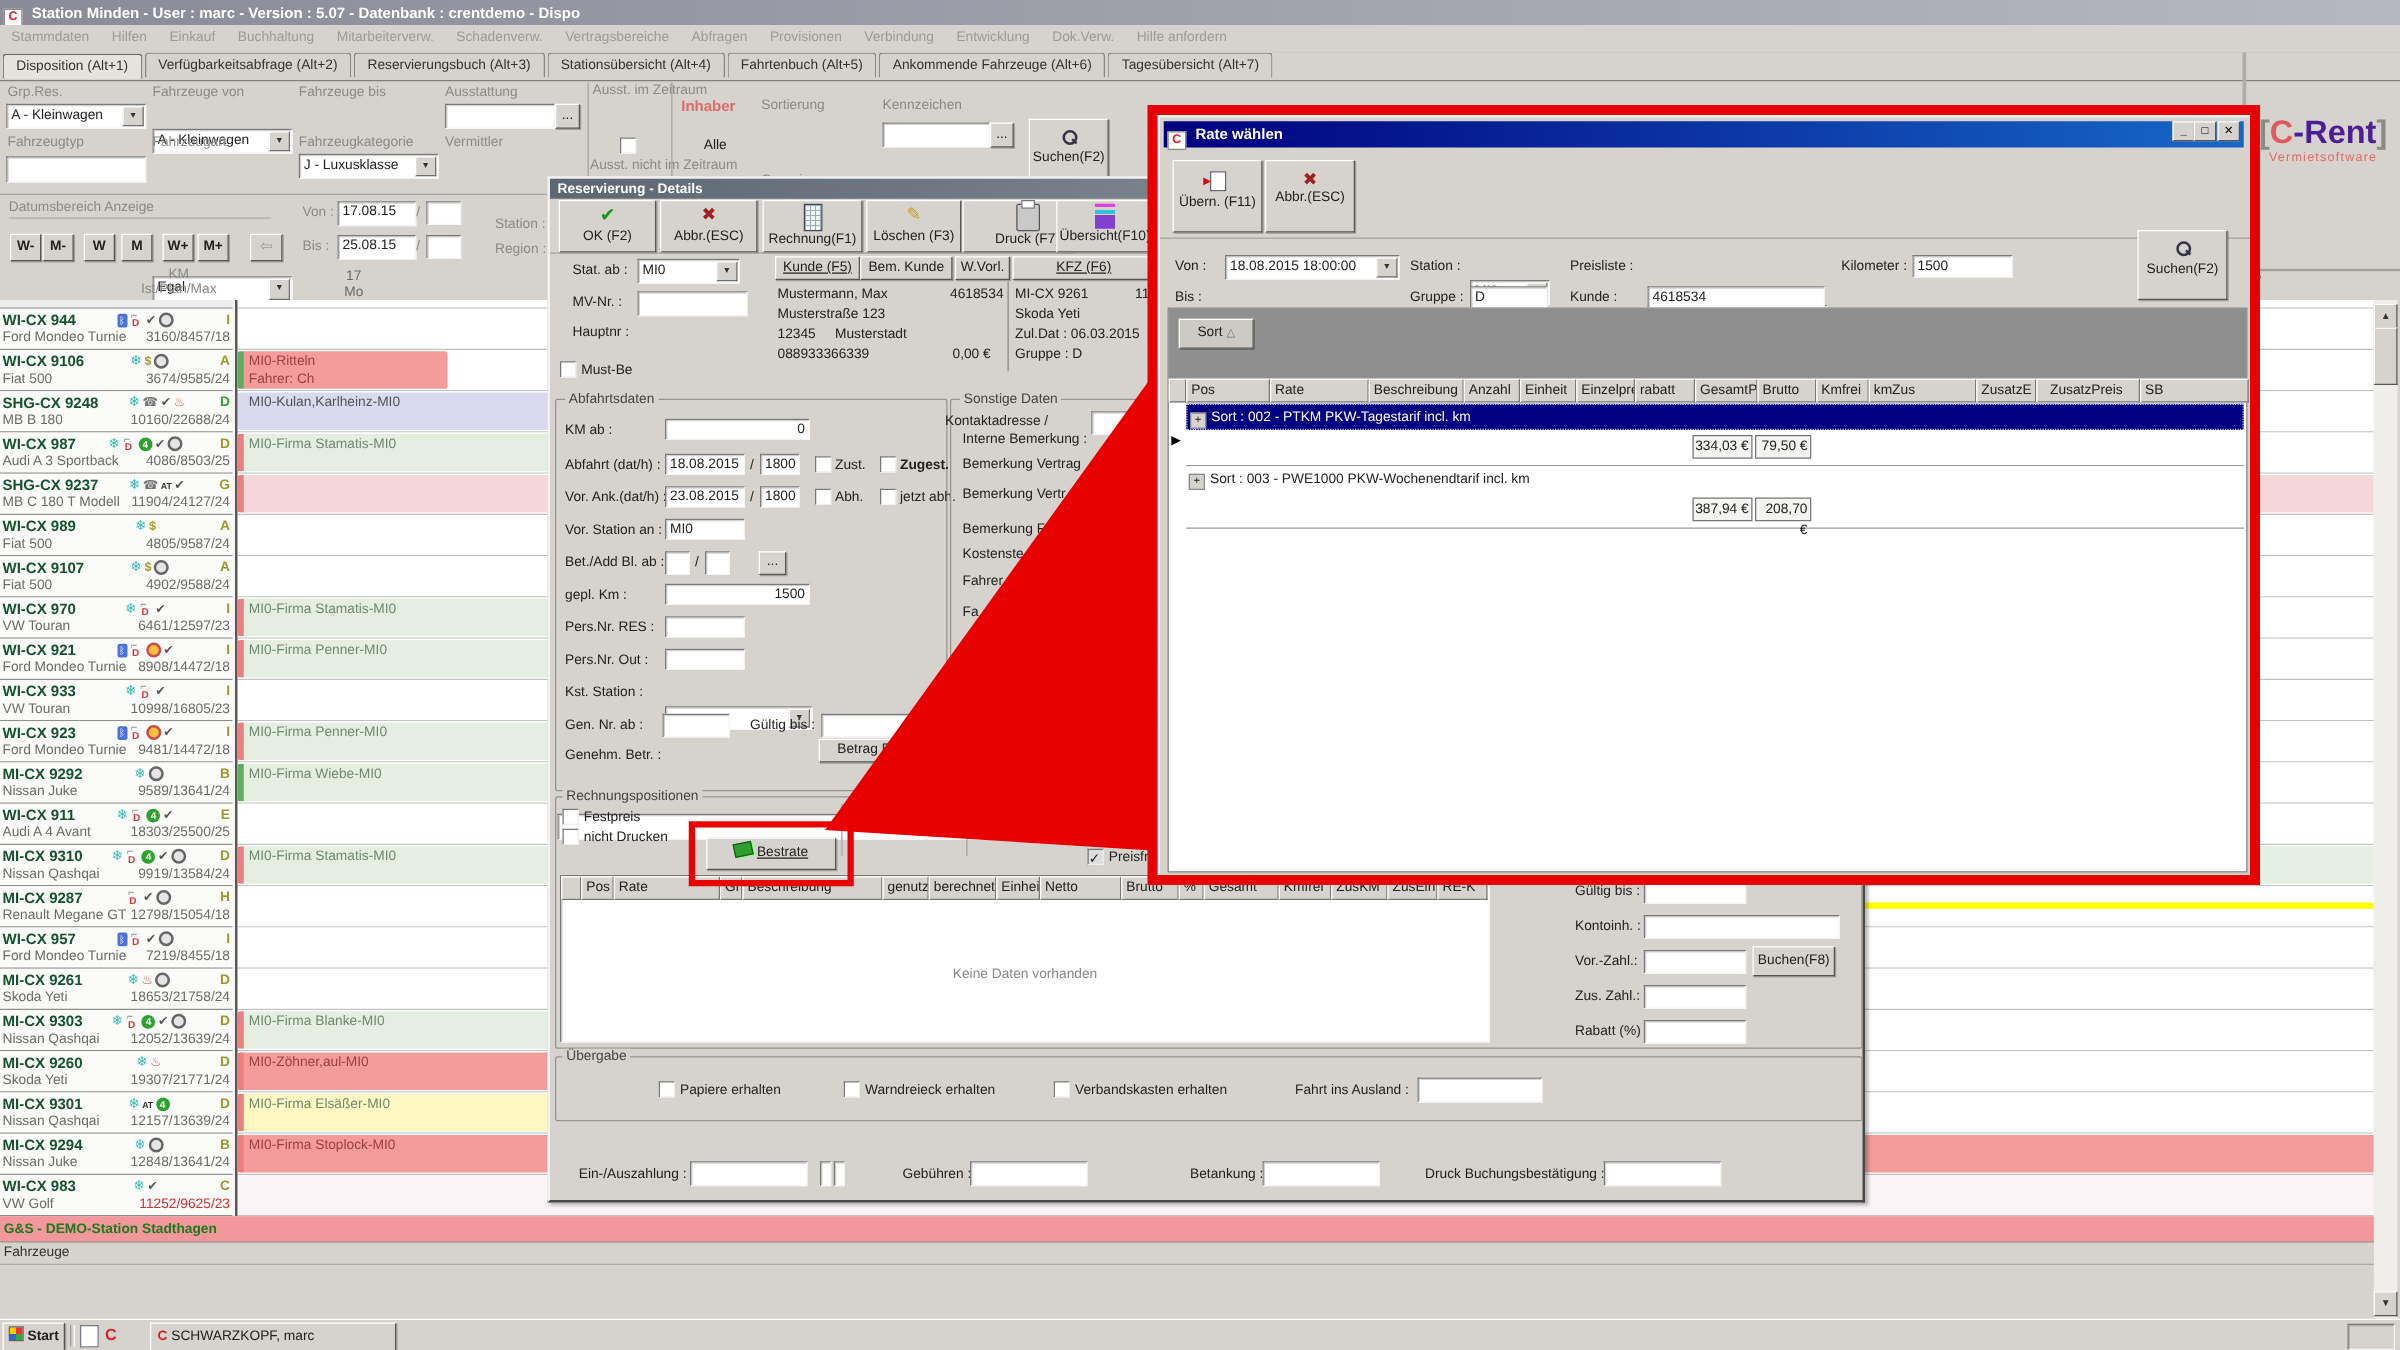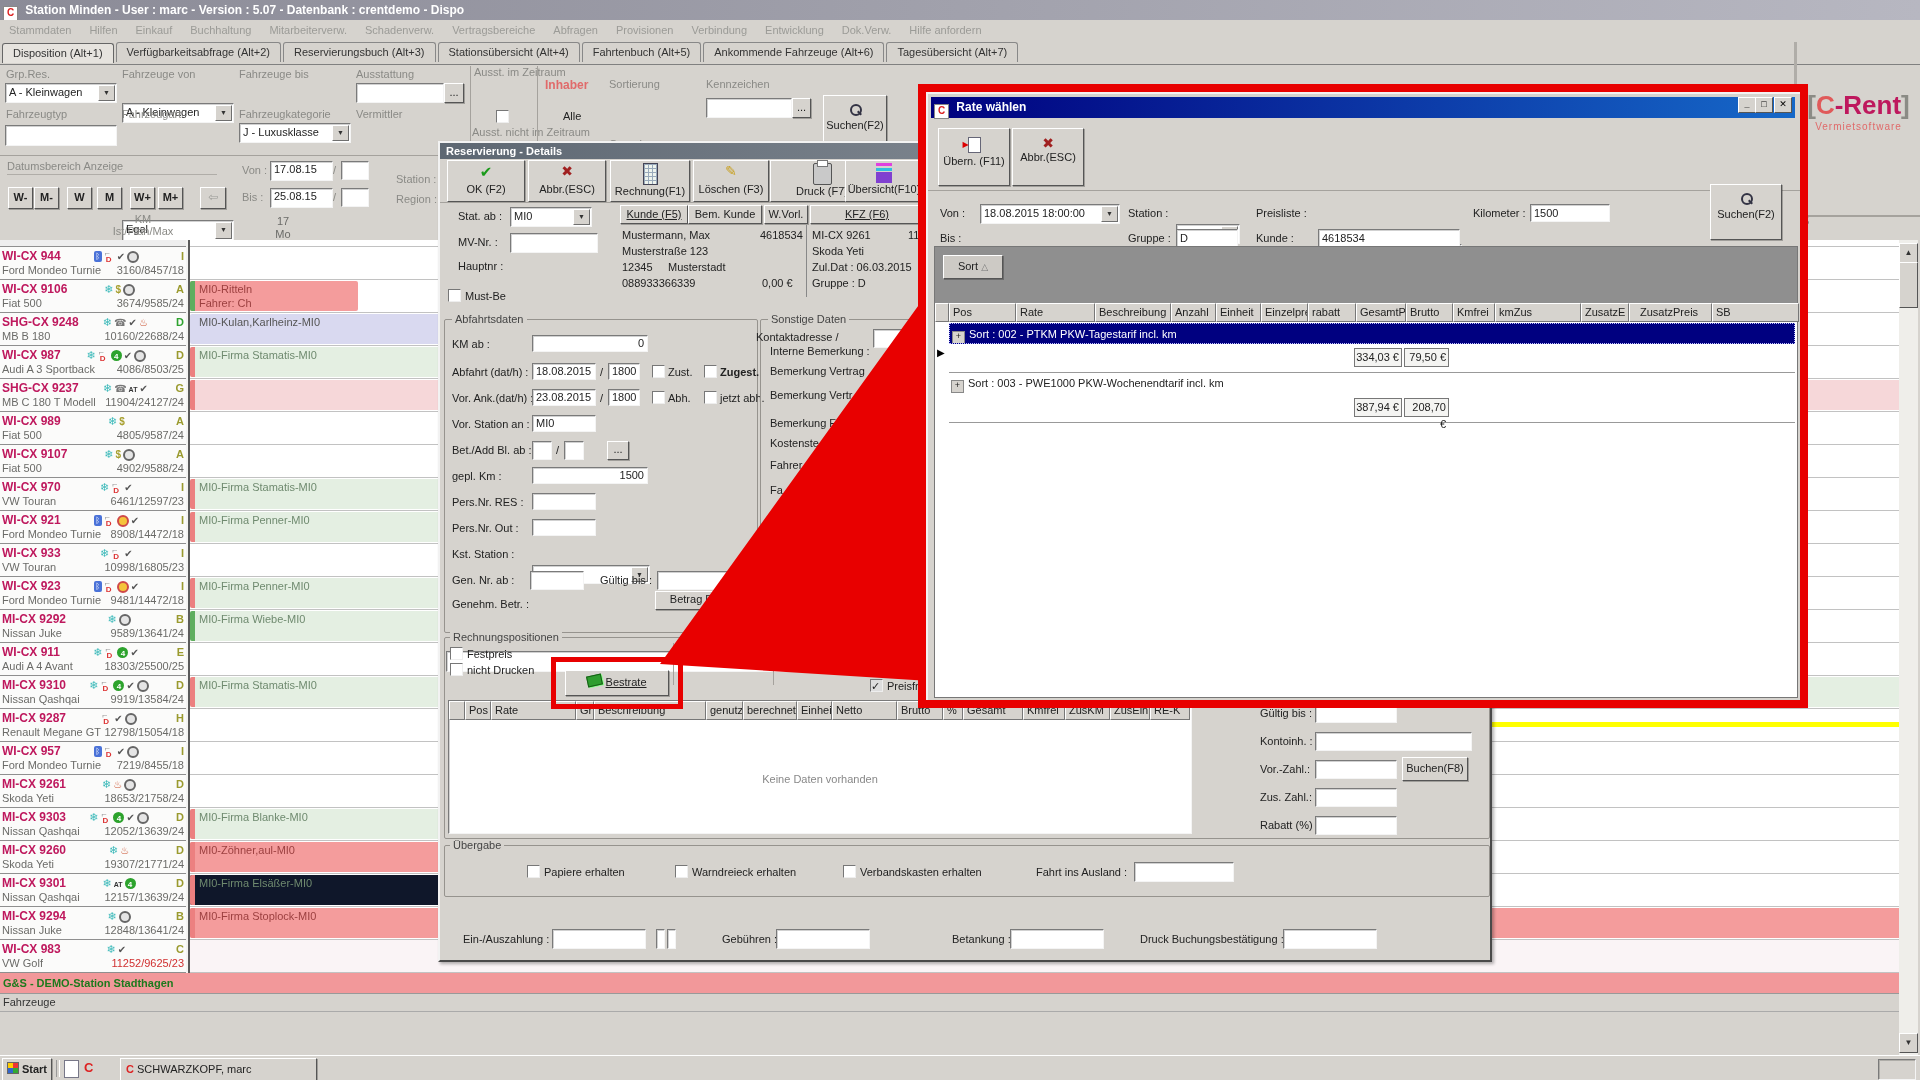--- a/index.html
+++ b/index.html
@@ -30,21 +30,21 @@
   .radio{width:11px;height:11px;border-radius:50%;background:#fff;border:1px solid #777;display:inline-block;position:relative;}
   .radio.sel::after{content:"";position:absolute;left:3px;top:3px;width:5px;height:5px;border-radius:50%;background:#222;}
   .grp{border:1px solid #96938e;border-radius:2px;}
   .grplbl{position:absolute;background:#d6d3ce;padding:0 3px;color:#444;font-size:11px;}
   .vline{background:#a5a29d;width:1px;}
   .hline{background:#a5a29d;height:1px;}
   
   #vlist{left:0;top:240px;width:188px;height:733px;background:#f4f4f2;border-right:2px solid #5a5a5a;overflow:hidden;}
   .vrow{position:absolute;left:0;width:186px;border-bottom:1px solid #8f8f8f;background:#fbfbfa;overflow:hidden;}
   .vl1{display:flex;align-items:center;height:16px;padding:1px 2px 0 2px;}
-  .plate{font-weight:bold;font-size:12px;color:#be185d;white-space:nowrap;}
+  .plate{font-weight:bold;font-size:12px;color:#14532d;white-space:nowrap;}
   .vicons{flex:1;text-align:center;white-space:nowrap;}
   .vletter{font-weight:bold;font-size:11px;width:12px;text-align:right;}
   .vl2{display:flex;justify-content:space-between;padding:0 2px;height:14px;}
   .vmodel{color:#6b6b68;font-size:11px;white-space:nowrap;overflow:hidden;}
   .vnums{color:#6b6b68;font-size:11px;white-space:nowrap;}
   .vnums.red{color:#d03030;}
   
   #timeline{left:188px;top:240px;width:1711px;height:733px;background:#fff;overflow:hidden;}
   .trow{position:absolute;left:0;width:1711px;border-bottom:1px solid #c2c2c2;
     background-image:repeating-linear-gradient(90deg,rgba(160,160,160,.25) 0 1px,transparent 1px 95px);}
@@ -334,21 +334,21 @@
           <div class="bedge" style="background: rgb(236, 128, 128);"></div>
         </div>
       </div>
       <div class="trow" style="top: 601px; height: 32px; background: rgb(255, 255, 255);">
         <div class="block" style="left: 2px; width: 430px; background: rgb(244, 156, 156); color: rgb(156, 64, 64);">
           <div>MI0-Zöhner,aul-MI0</div>
           <div class="bedge" style="background: rgb(236, 128, 128);"></div>
         </div>
       </div>
       <div class="trow" style="top: 634px; height: 32px; background: rgb(255, 255, 255);">
-        <div class="block" style="left: 2px; width: 430px; background: #0f172a; color: rgb(111, 138, 111);">
+        <div class="block" style="left: 2px; width: 430px; background: #fef9c3; color: rgb(111, 138, 111);">
           <div>MI0-Firma Elsäßer-MI0</div>
           <div class="bedge" style="background: rgb(236, 128, 128);"></div>
         </div>
       </div>
       <div class="trow" style="top: 667px; height: 32px; background: rgb(255, 255, 255);">
         <div class="block" style="left: 2px; width: 1705px; background: rgb(244, 156, 156); color: rgb(156, 64, 64);">
           <div>MI0-Firma Stoplock-MI0</div>
           <div class="bedge" style="background: rgb(236, 128, 128);"></div>
         </div>
       </div>
@@ -609,21 +609,21 @@
   <div class="abs" style="left:0;top:993px;width:1899px;height:18px;background:#d6d3ce;border-bottom:1px solid #aaa;z-index:7;">
     <span style="padding-left:3px;line-height:18px;color:#333;">Fahrzeuge</span>
   </div>
   <div class="abs" style="left:0;top:973px;width:1899px;height:20px;background:#f2989a;border-bottom:1px solid #999;z-index:7;">
     <span class="b" style="color:#1d7a1d;font-size:11px;padding-left:3px;line-height:20px;">G&amp;S - DEMO-Station Stadthagen</span>
   </div>
 
   <div class="abs" style="left:1794px;top:42px;width:3px;height:173px;background:#b0ada8;"></div>
   <div class="abs" style="left:1797px;top:42px;width:123px;height:173px;border-bottom:2px solid #a5a29d;">
     <div style="text-align:center;margin-top:48px;font-size:26px;font-weight:bold;color:#8b8b85;white-space:nowrap;">
-      <span>[</span><span style="color:#e05a5a;">C</span><span style="color:#be185d;">-Rent</span><span>]</span></div>
+      <span>[</span><span style="color:#e05a5a;">C</span><span style="color:#4c1d95;">-Rent</span><span>]</span></div>
     <div style="text-align:center;color:#e06a6a;font-size:10px;letter-spacing:1px;">Vermietsoftware</div>
   </div>
   <div class="abs" style="left:1899px;top:240px;width:19px;height:815px;background:#efeeea;">
     <div class="scroll" style="position:absolute;left:0;top:3px;width:17px;height:18px;font-size:8px;line-height:17px;">▲</div>
     <div class="scroll" style="position:absolute;left:0;top:22px;width:17px;height:44px;"></div>
     <div class="scroll" style="position:absolute;left:0;bottom:2px;width:17px;height:18px;font-size:8px;line-height:17px;">▼</div>
   </div>
 
   <div class="abs" id="details">
     <div class="abs dethdr">Reservierung - Details</div>

